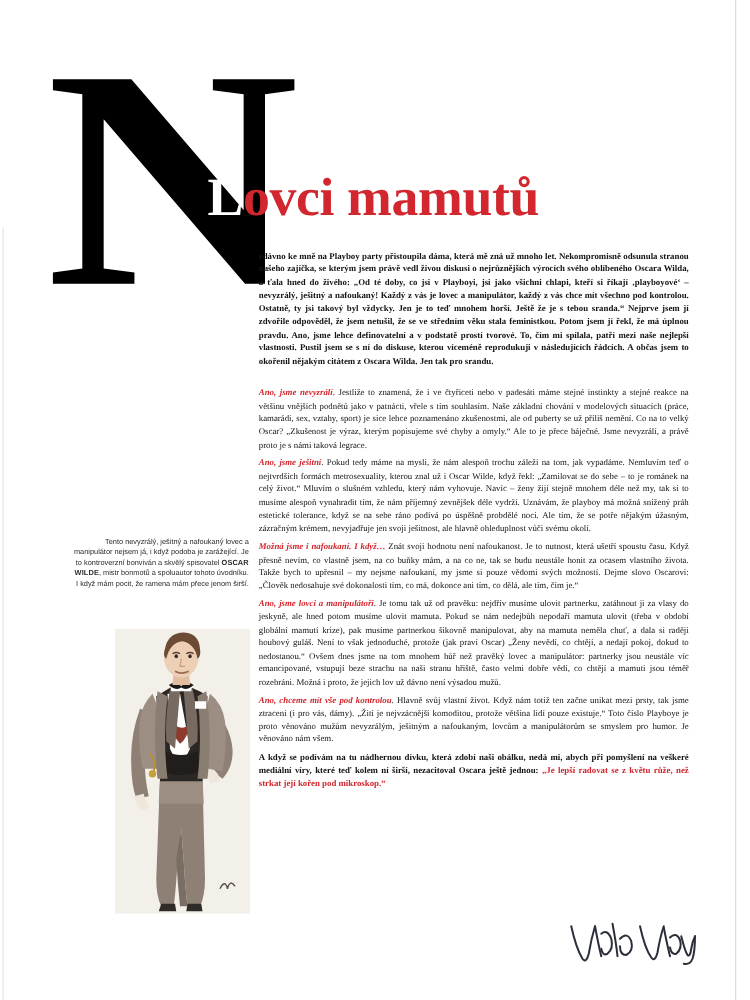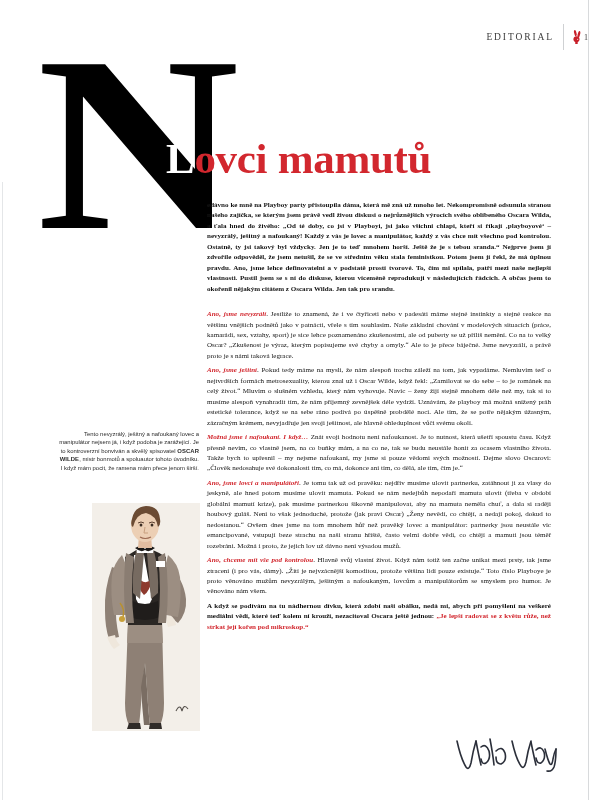--- a/index.html
+++ b/index.html
@@ -195,37 +195,20 @@
   }
 </style>
 </head>
 <body>
 
 <div id="page">
 
   <div class="frame-line-right"></div>
   <div class="frame-line-left"></div>
 
-  <div id="masthead">
-    <div class="kicker">EDITORIAL</div>
-    <div class="rule"></div>
-    <div class="bunny">
-      <span>
-        <svg width="11" height="14" viewBox="0 0 22 28" aria-hidden="true">
-          <g fill="#c8202a">
-            <path d="M8.6 13.2c-1.0-2.6-2.1-5.2-2.6-8.0-0.4-2.3-0.2-4.3 0.9-4.9 1.2-0.6 2.4 0.7 3.2 2.6 0.9 2.2 1.4 5.0 1.6 7.6z"></path>
-            <path d="M12.6 13.0c0.3-2.8 0.9-5.8 1.9-8.1 0.8-1.9 2.0-3.2 3.2-2.6 1.1 0.6 1.3 2.6 0.9 4.9-0.5 2.7-1.5 5.2-2.5 7.7z"></path>
-            <path d="M11.0 12.6c3.4 0 6.1 2.5 6.1 6.0 0 2.3-1.2 4.0-2.6 5.0-0.9 0.6-1.3 1.1-1.3 2.0 0 0.8 0.3 1.4 0.3 1.9 0 0.4-0.3 0.6-0.8 0.6h-3.5c-0.5 0-0.8-0.2-0.8-0.6 0-0.5 0.3-1.1 0.3-1.9 0-0.9-0.4-1.4-1.3-2.0-1.4-1.0-2.6-2.7-2.6-5.0 0-3.5 2.8-6.0 6.2-6.0z"></path>
-          </g>
-          <circle cx="13.3" cy="18.3" r="1.05" fill="#ffffff"></circle>
-        </svg>
-      </span>
-      <span class="folio">1</span>
-    </div>
-  </div>
 
   <div id="dropcap-n">
     <span>N</span>
   </div>
 
   <h1 id="headline">
     <span class="lead-l">L</span><span class="rest">ovci mamutů</span>
   </h1>
 
   <div id="article">
@@ -237,21 +220,21 @@
     <p><span class="lead-red">Ano, jsme nevyzrálí</span><span>. Jestliže to znamená, že i ve čtyřiceti nebo v padesáti máme stejné instinkty a stejné reakce na většinu vnějších podnětů jako v patnácti, vřele s tím souhlasím. Naše základní chování v modelových situacích (práce, kamarádi, sex, vztahy, sport) je sice lehce poznamenáno zkušenostmi, ale od puberty se už příliš nemění. Co na to velký Oscar? „Zkušenost je výraz, kterým popisujeme své chyby a omyly.“ Ale to je přece báječné. Jsme nevyzrálí, a právě proto je s námi taková legrace.</span></p>
 
     <p><span class="lead-red">Ano, jsme ješitní</span><span>. Pokud tedy máme na mysli, že nám alespoň trochu záleží na tom, jak vypadáme. Nemluvím teď o nejtvrdších formách metrosexuality, kterou znal už i Oscar Wilde, když řekl: „Zamilovat se do sebe – to je románek na celý život.“ Mluvím o slušném vzhledu, který nám vyhovuje. Navíc – ženy žijí stejně mnohem déle než my, tak si to musíme alespoň vynahradit tím, že nám příjemný zevnějšek déle vydrží. Uznávám, že playboy má možná snížený práh estetické tolerance, když se na sebe ráno podívá po úspěšně probdělé noci. Ale tím, že se potře nějakým úžasným, zázračným krémem, nevyjadřuje jen svoji ješitnost, ale hlavně ohleduplnost vůči svému okolí.</span></p>
 
     <p><span class="lead-red">Možná jsme i nafoukaní. I když…</span><span> Znát svoji hodnotu není nafoukanost. Je to nutnost, která ušetří spoustu času. Když přesně nevím, co vlastně jsem, na co buňky mám, a na co ne, tak se budu neustále honit za ocasem vlastního života. Takže bych to upřesnil – my nejsme nafoukaní, my jsme si pouze vědomi svých možností. Dejme slovo Oscarovi: „Člověk nedosahuje své dokonalosti tím, co má, dokonce ani tím, co dělá, ale tím, čím je.“</span></p>
 
     <p><span class="lead-red">Ano, jsme lovci a manipulátoři</span><span>. Je tomu tak už od pravěku: nejdřív musíme ulovit partnerku, zatáhnout ji za vlasy do jeskyně, ale hned potom musíme ulovit mamuta. Pokud se nám nedejbůh nepodaří mamuta ulovit (třeba v období globální mamutí krize), pak musíme partnerkou šikovně manipulovat, aby na mamuta neměla chuť, a dala si raději houbový guláš. Není to však jednoduché, protože (jak praví Oscar) „Ženy nevědí, co chtějí, a nedají pokoj, dokud to nedostanou.“ Ovšem dnes jsme na tom mnohem hůř než pravěký lovec a manipulátor: partnerky jsou neustále víc emancipované, vstupují beze strachu na naši stranu hřiště, často velmi dobře vědí, co chtějí a mamuti jsou téměř rozebráni. Možná i proto, že jejich lov už dávno není výsadou mužů.</span></p>
 
     <p><span class="lead-red">Ano, chceme mít vše pod kontrolou</span><span>. Hlavně svůj vlastní život. Když nám totiž ten začne unikat mezi prsty, tak jsme ztraceni (i pro vás, dámy). „Žití je nejvzácnější komoditou, protože většina lidí pouze existuje.“ Toto číslo Playboye je proto věnováno mužům nevyzrálým, ješitným a nafoukaným, lovcům a manipulátorům se smyslem pro humor. Je věnováno nám všem.</span></p>
 
-    <p class="p-close"><span>A když se podívám na tu nádhernou dívku, která zdobí naši obálku, nedá mi, abych při pomyšlení na veškeré mediální vědí, které teď kolem ní krouží, nezacitoval Oscara ještě jednou: </span><span class="quote-red">„Je lepší radovat se z květu růže, než strkat její kořen pod mikroskop.“</span></p>
+    <p class="p-close"><span>A když se podívám na tu nádhernou dívku, která zdobí naši obálku, nedá mi, abych při pomyšlení na veškeré mediální víry, které teď kolem ní širší, nezacitoval Oscara ještě jednou: </span><span class="quote-red">„Je lepší radovat se z květu růže, než strkat její kořen pod mikroskop.“</span></p>
 
   </div>
 
   <div id="caption"><span>Tento nevyzrálý, ješitný a nafoukaný lovec a manipulátor nejsem já, i když podoba je zarážející. Je to kontroverzní bonviván a skvělý spisovatel </span><span class="name">OSCAR WILDE</span><span>, mistr bonmotů a spoluautor tohoto úvodníku. I když mám pocit, že ramena mám přece jenom širší.</span></div>
 
   <div id="illustration">
     <span class="sr-only">Barevná dobová karikatura Oscara Wilda ve fraku</span>
     <svg width="108" height="228" viewBox="0 0 108 228" aria-hidden="true">
       <rect x="0" y="0" width="108" height="228" fill="#f3efe9"></rect>
 

